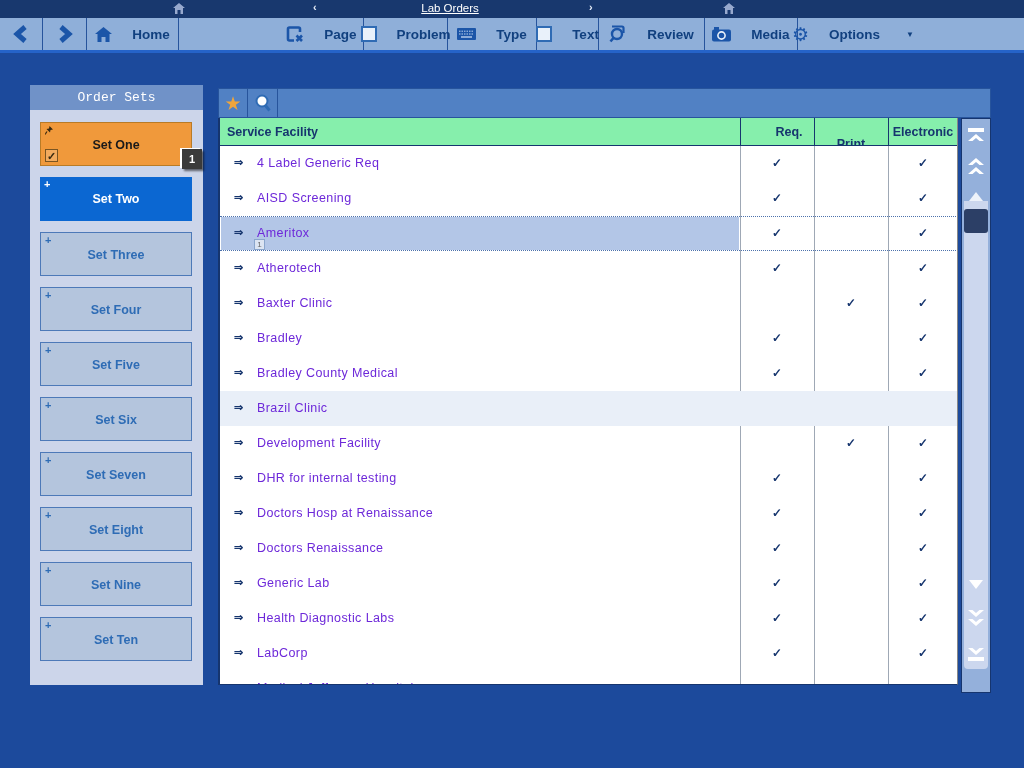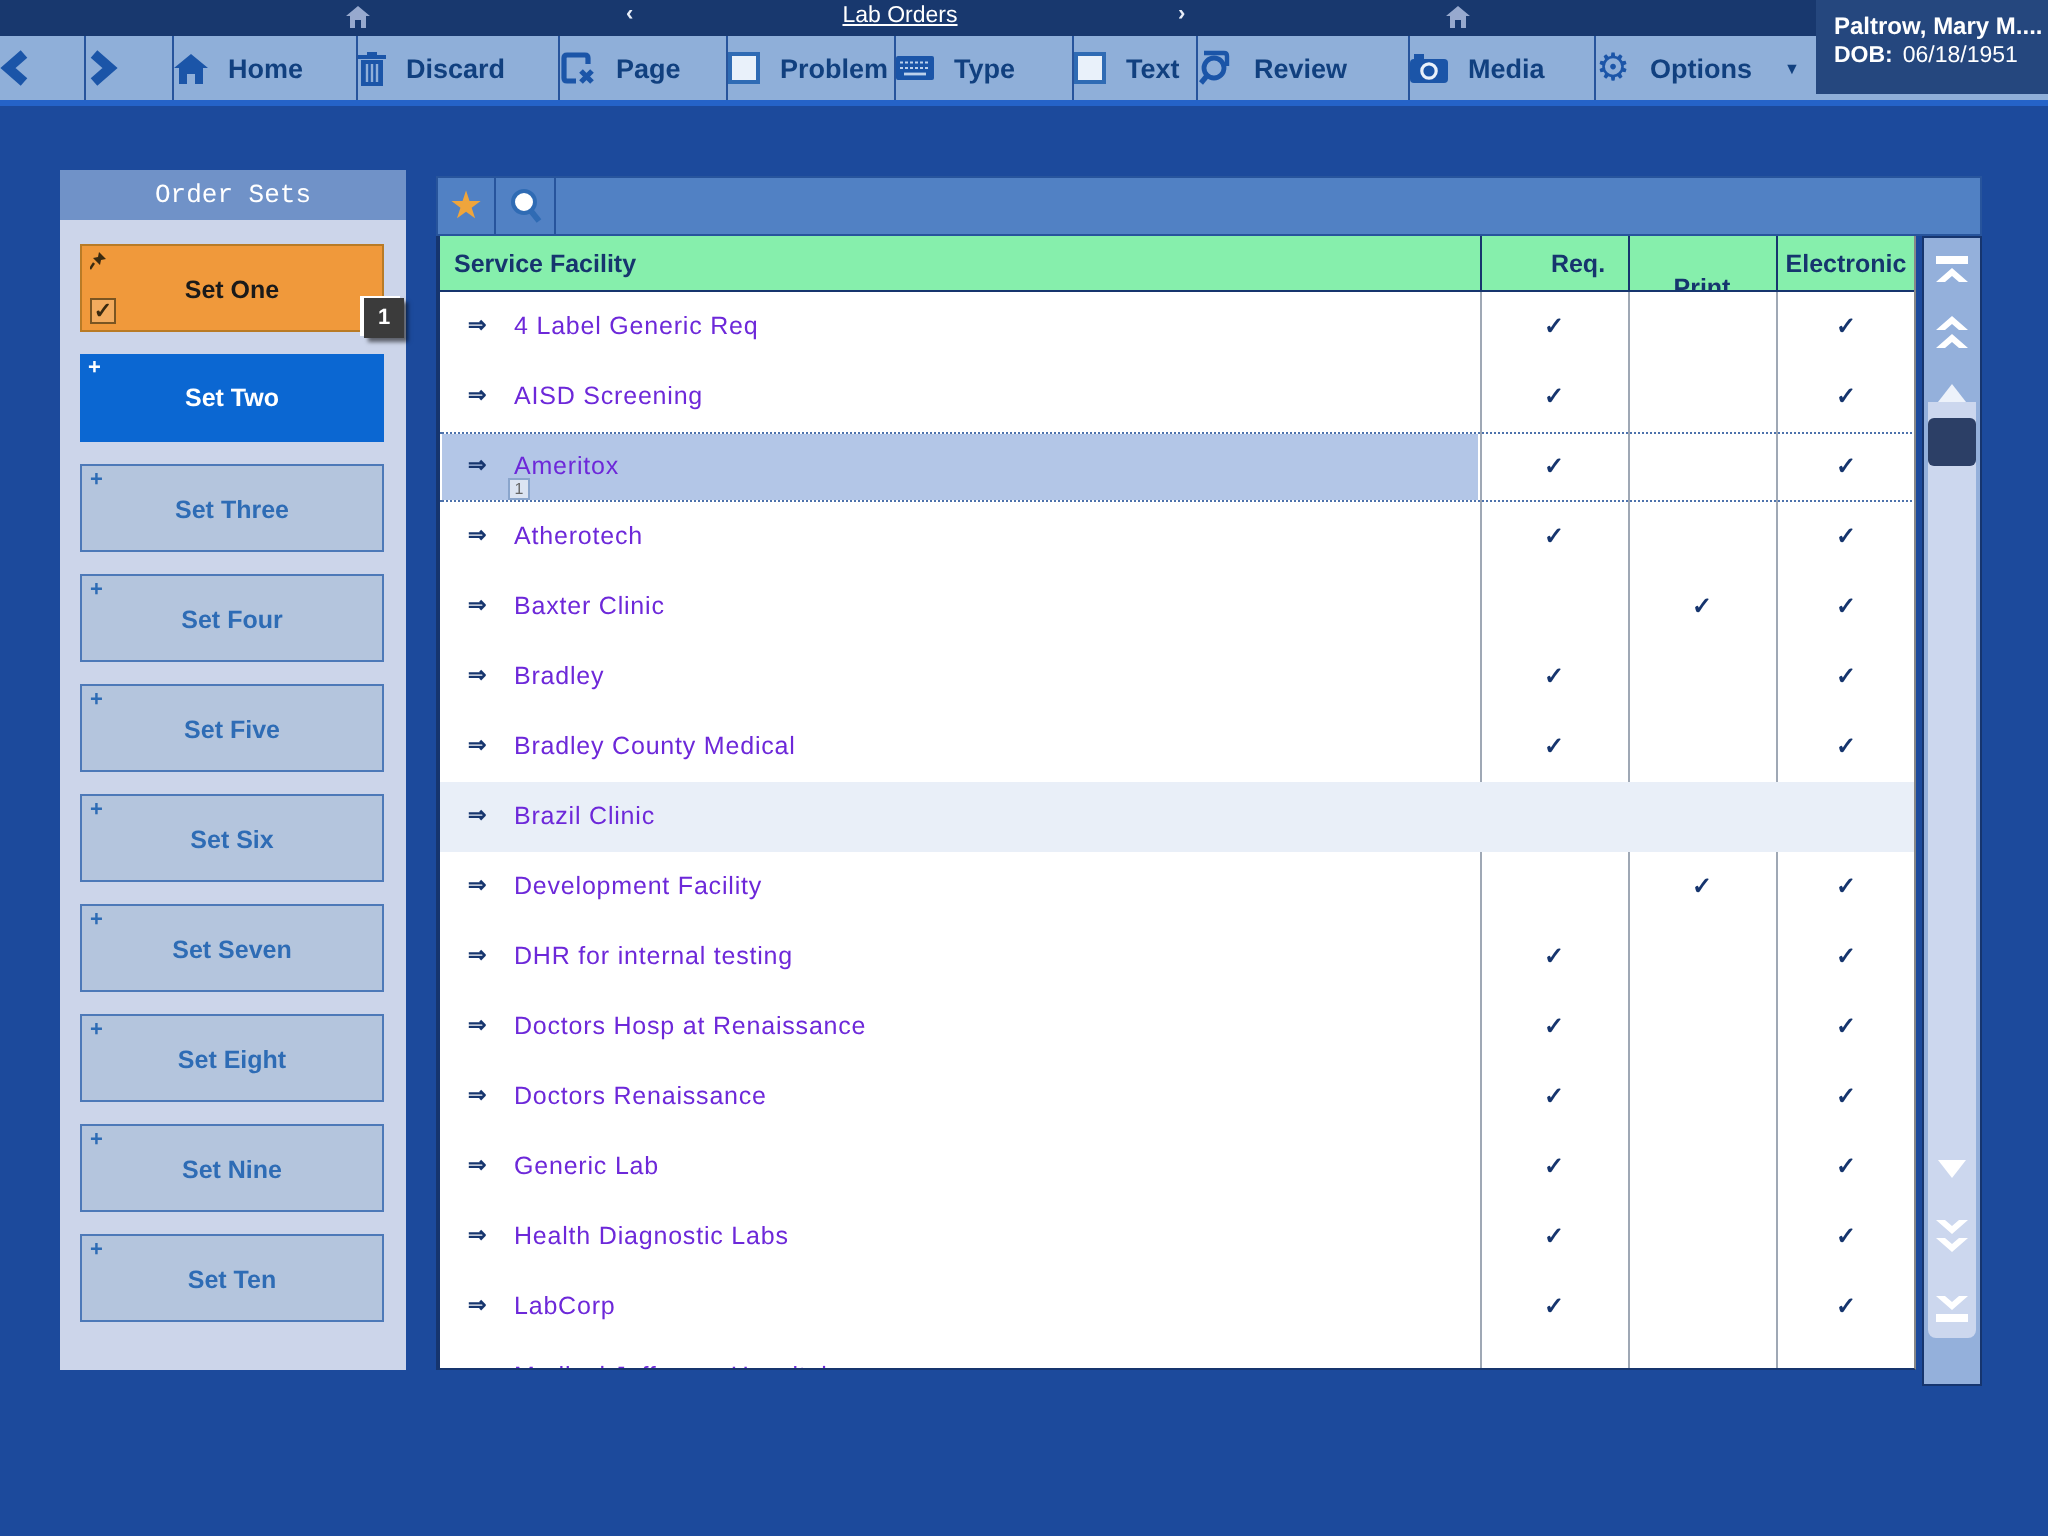--- a/index.html
+++ b/index.html
@@ -10,22 +10,22 @@
   
   .titlebar { position:absolute; left:0; top:0; width:1024px; height:18px; background:#18386E; }
   .titlebar .t-home { position:absolute; top:3px; }
   .titlebar .t-chev { position:absolute; top:1px; color:#E8EEF8; font-size:11px; font-weight:bold; }
   .titlebar .t-title { position:absolute; top:2px; left:400px; width:100px; text-align:center;
                        color:#FFFFFF; font-size:11.5px;text-decoration:underline; }
 
   
   .toolbar { position:absolute; left:0; top:18px; width:1024px; height:32px; background:#8FAFD9; }
   .toolbar-underline { position:absolute; left:0; top:50px; width:1024px; height:3px; background:#2563C8; }
-  .tbtn { position:absolute; top:0; height:32px; display:flex; align-items:center; 
-          gap:10px; border-right:1px solid #27549C; cursor:pointer; }
+  .tbtn { position:absolute; top:0; height:32px; display:flex; align-items:center; justify-content:center;
+          gap:20px; border-right:1px solid #27549C; cursor:pointer; }
   .tbtn .lbl { color:#11407F; font-size:13.5px; font-weight:bold; }
 
   
   .patientbox { position:absolute; right:0; top:0; width:116px; height:47px; background:#25477E;
                 color:#fff; padding:6px 0 0 9px; }
   .patientbox .pname { font-size:12px; font-weight:bold; white-space:nowrap; }
   .patientbox .pdob { font-size:11.5px; margin-top:2px; }
   .patientbox .pdob b { margin-right:5px; }
 
   
@@ -135,33 +135,20 @@
 
     <div class="tbtn" style="left:87px; width:92px;">
       <span>
         <svg width="17" height="15" viewBox="0 0 17 15">
             <path d="M8.5 0 L17 7 H14.5 V15 H10.5 V10 H6.5 V15 H2.5 V7 H0 Z" fill="#1B55A8"></path>
           </svg>
       </span>
       <span class="lbl">Home</span>
     </div>
 
-    <div class="tbtn" style="left:179px; width:101px;">
-      <span>
-        <svg width="14" height="17" viewBox="0 0 14 17">
-          <rect x="1.5" y="4" width="11" height="13" fill="#1B55A8"></rect>
-          <rect x="0" y="1.5" width="14" height="2" fill="#1B55A8"></rect>
-          <rect x="4.5" y="0" width="5" height="2" fill="#1B55A8"></rect>
-          <line x1="4.5" y1="6" x2="4.5" y2="15" stroke="#8FAFD9" stroke-width="1.2"></line>
-          <line x1="7" y1="6" x2="7" y2="15" stroke="#8FAFD9" stroke-width="1.2"></line>
-          <line x1="9.5" y1="6" x2="9.5" y2="15" stroke="#8FAFD9" stroke-width="1.2"></line>
-        </svg>
-      </span>
-      <span class="lbl">Discard</span>
-    </div>
 
     <div class="tbtn" style="left:280px; width:84px;">
       <span>
         <svg width="18" height="17" viewBox="0 0 18 17">
           <path d="M14 6 V3 Q14 1.5 12.5 1.5 H3.5 Q2 1.5 2 3 V13 Q2 14.5 3.5 14.5 H8" fill="none" stroke="#1B55A8" stroke-width="2.6"></path>
           <path d="M10.5 9.5 L16 15 M16 9.5 L10.5 15" stroke="#1B55A8" stroke-width="2.6"></path>
         </svg>
       </span>
       <span class="lbl">Page</span>
     </div>
@@ -219,26 +206,20 @@
     </div>
 
     <div class="tbtn" style="left:798px; width:110px; border-right:none;">
       <span style="font-family:'DejaVu Sans',sans-serif; color:#1B55A8; font-size:19px; line-height:19px;">⚙</span>
       <span class="lbl">Options</span>
       <span style="font-size:8px; color:#11407F; margin-left:6px;">▼</span>
     </div>
   </div>
   <div class="toolbar-underline"></div>
 
-  <div class="patientbox">
-    <div class="pname">Paltrow, Mary M....</div>
-    <div class="pdob">
-      <b>DOB:</b><span>06/18/1951</span>
-    </div>
-  </div>
 
   <div class="left-edge"></div>
 
   <div class="sb-header">Order Sets</div>
   <div class="sb-panel">
 
     <div class="setbtn set-active" style="top:12px;">
       <span class="pin">
         <svg width="8" height="9" viewBox="0 0 8 9">
             <path d="M4.5 0 L8 3.5 L5.5 4 L5 6.5 L1.5 3 L4 2.5 Z" fill="#3A2A10"></path>

